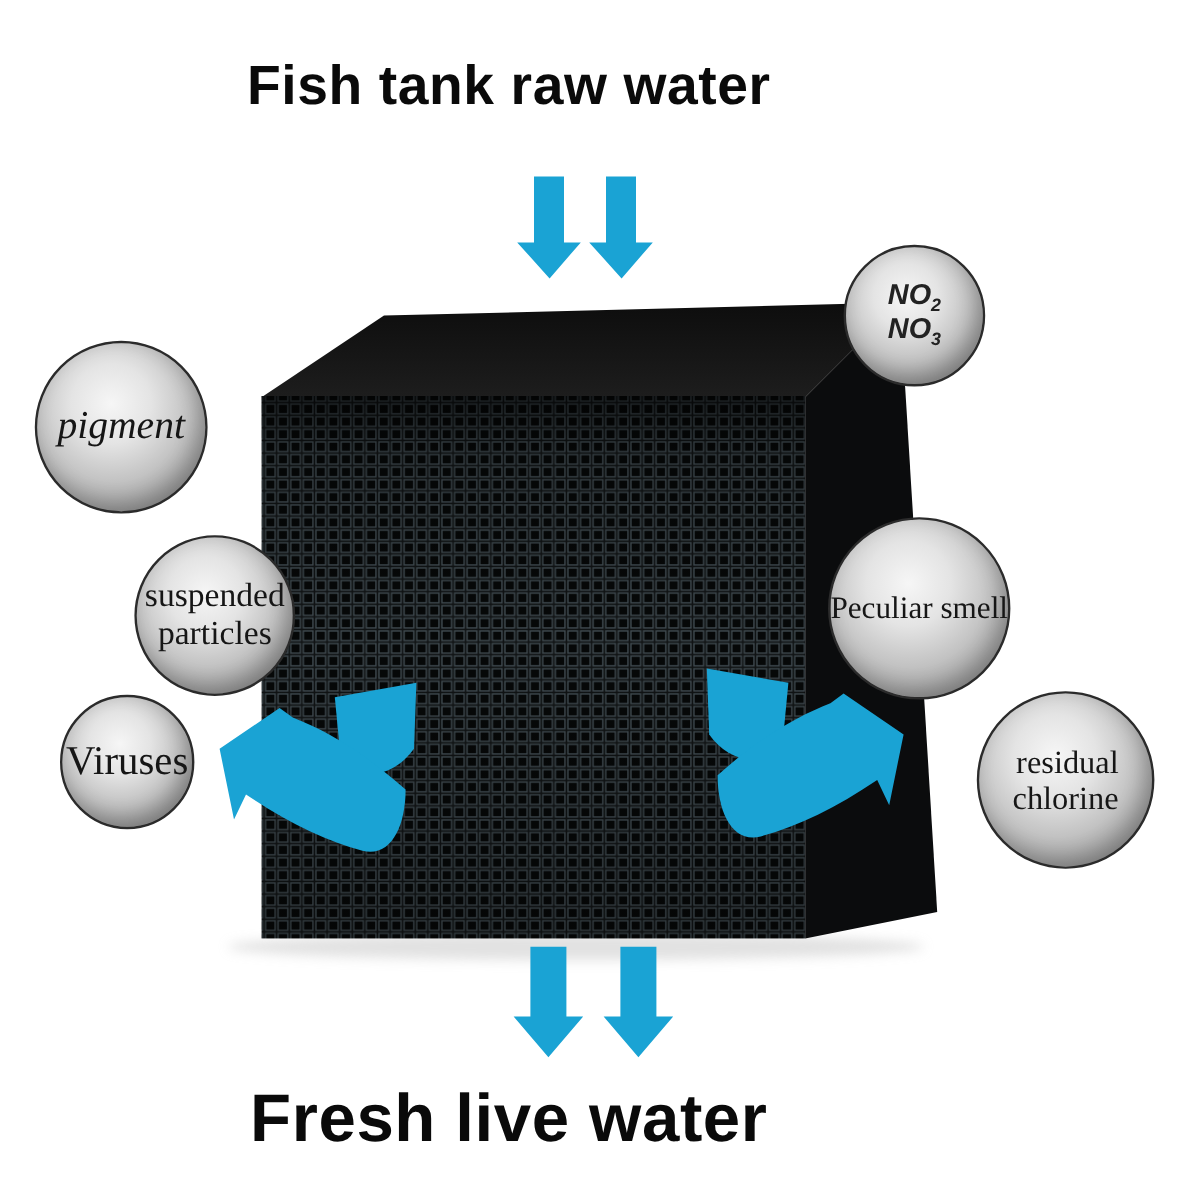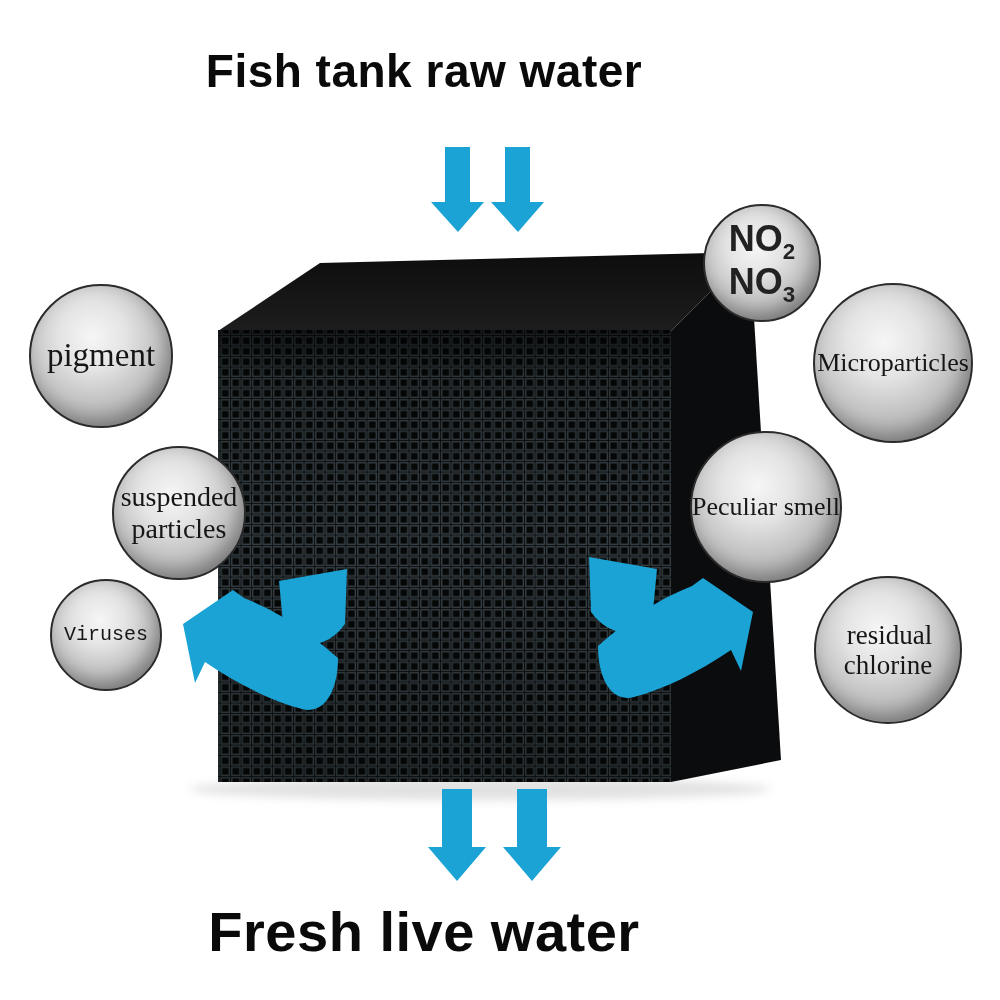--- a/index.html
+++ b/index.html
@@ -20,36 +20,36 @@
     position:absolute;z-index:2;border-radius:50%;box-sizing:border-box;
     background:radial-gradient(circle at 44% 36%, #f6f6f6 0%, #e4e4e4 28%, #c2c2c2 55%, #979797 82%, #818181 100%);
     border:2px solid #2b2b2b;
     box-shadow:inset -5px -7px 16px rgba(0,0,0,0.22);
     display:flex;align-items:center;justify-content:center;text-align:center;
   }
   .sphere .lbl{
     font-family:"Liberation Serif",serif;color:#161616;
     white-space:pre-line;line-height:1.13;
   }
-  #s-pigment{left:29px;top:284px;width:144px;height:144px;}
+  #s-pigment{left:29px;top:284px;width:144px;height:144px;font-style:italic;}
   #s-pigment .lbl{font-size:33px;}
   #s-no{left:703px;top:204px;width:118px;height:118px;}
   #s-no .lbl{
     font-family:"Liberation Sans",sans-serif;font-weight:bold;color:#222222;
-    font-size:36px;line-height:1.04;white-space:normal;text-align:right;
+    font-size:24px;line-height:1.04;white-space:normal;text-align:right;font-style:italic;
   }
   #s-no sub{font-size:0.62em;}
   #s-micro{left:813px;top:283px;width:160px;height:160px;}
   #s-micro .lbl{font-size:26px;}
   #s-susp{left:112px;top:446px;width:134px;height:134px;}
   #s-susp .lbl{font-size:28px;}
   #s-pecu{left:690px;top:431px;width:152px;height:152px;}
   #s-pecu .lbl{font-size:26px;}
   #s-viru{left:50px;top:579px;width:112px;height:112px;}
-  #s-viru .lbl{font-size:20px;font-family:Liberation Mono, monospace;}
+  #s-viru .lbl{font-size:34px;}
   #s-resi{left:814px;top:576px;width:148px;height:148px;text-align:right;}
   #s-resi .lbl{font-size:27px;}
 </style>
 </head>
 <body>
 
 <div class="stage">
 
   <div class="flow-title" id="title-top">Fish tank raw water</div>
 
@@ -109,23 +109,20 @@
     <span class="lbl">pigment</span>
   </div>
 
   <div class="sphere" id="s-no">
     <div class="lbl">
       <div><span>NO</span><sub>2</sub></div>
       <div><span>NO</span><sub>3</sub></div>
     </div>
   </div>
 
-  <div class="sphere" id="s-micro">
-    <span class="lbl">Microparticles</span>
-  </div>
 
   <div class="sphere" id="s-pecu">
     <span class="lbl">Peculiar smell</span>
   </div>
 
   <div class="sphere" id="s-susp">
     <span class="lbl">suspended
 particles</span>
   </div>
 

